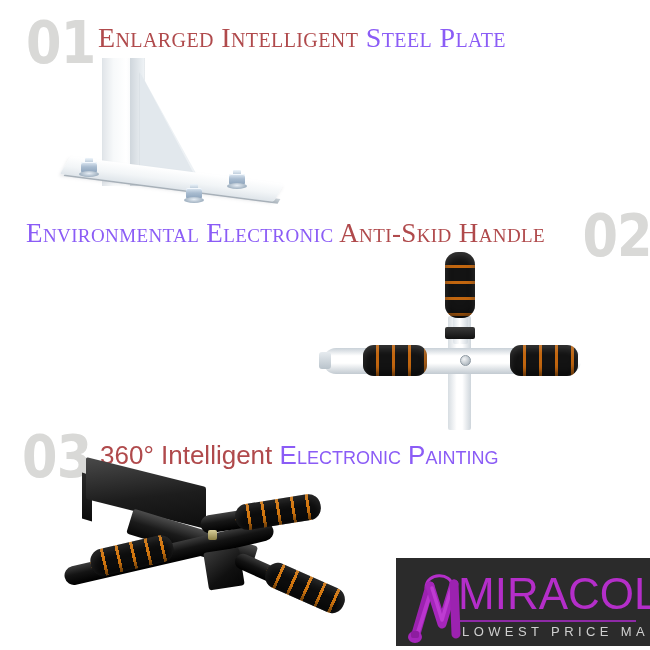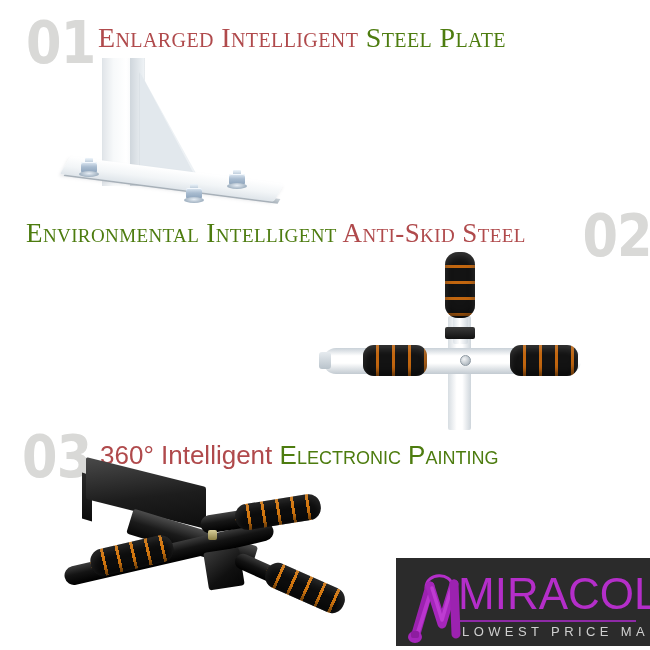--- a/index.html
+++ b/index.html
@@ -36,21 +36,21 @@
   
   .heading {
     position: absolute;
     font-family: "Liberation Serif", "DejaVu Serif", serif;
     font-variant: small-caps;
     font-weight: 400;
     white-space: nowrap;
     letter-spacing: 0.4px;
   }
   .heading .red   { color: #b04a4c; }
-  .heading .black { color: #4d7c0f; }
+  .heading .black { color: #8b5cf6; }
 
   #head-01 { left: 98px;  top: 22px;  font-size: 28px; }
   #head-02 { left: 26px;  top: 218px; font-size: 27px; }
   #head-03 { left: 100px; top: 440px; font-size: 26px;
              font-family: "Liberation Sans", sans-serif; letter-spacing: 0px; text-align: right; }
   #head-03 .deg { font-variant: normal; }
 
   
   #photo1 { position: absolute; left: 40px; top: 58px; width: 290px; height: 160px; }
   .p1-post {
@@ -285,22 +285,22 @@
         <div class="washer"></div>
     </div>
     <div class="bolt" id="bolt3">
       <div class="stud"></div>
         <div class="nut"></div>
         <div class="washer"></div>
     </div>
   </div>
 
   <div id="head-02" class="heading">
-    <span class="black">Environmental Intelligent</span>
-    <span class="red">Anti-Skid Steel</span>
+    <span class="black">Environmental Electronic</span>
+    <span class="red">Anti-Skid Handle</span>
   </div>
 
   <div id="num-02" class="sec-num">02</div>
 
   <div id="photo2">
     <div class="p2-vpost"></div>
     <div class="p2-hbar"></div>
     <div class="p2-cap"></div>
     <div class="p2-vstub"></div>
     <div class="p2-clamp"></div>

